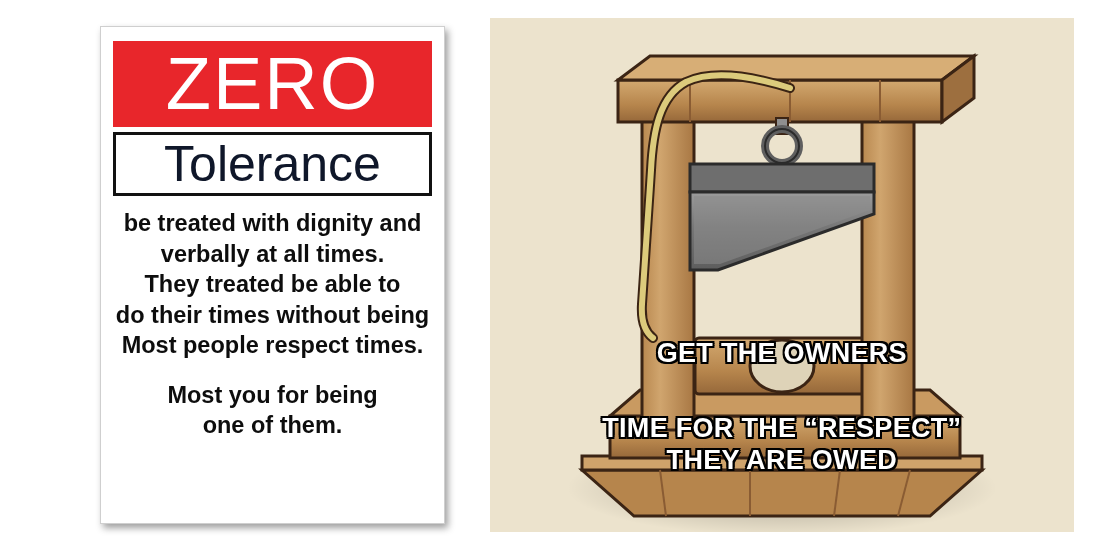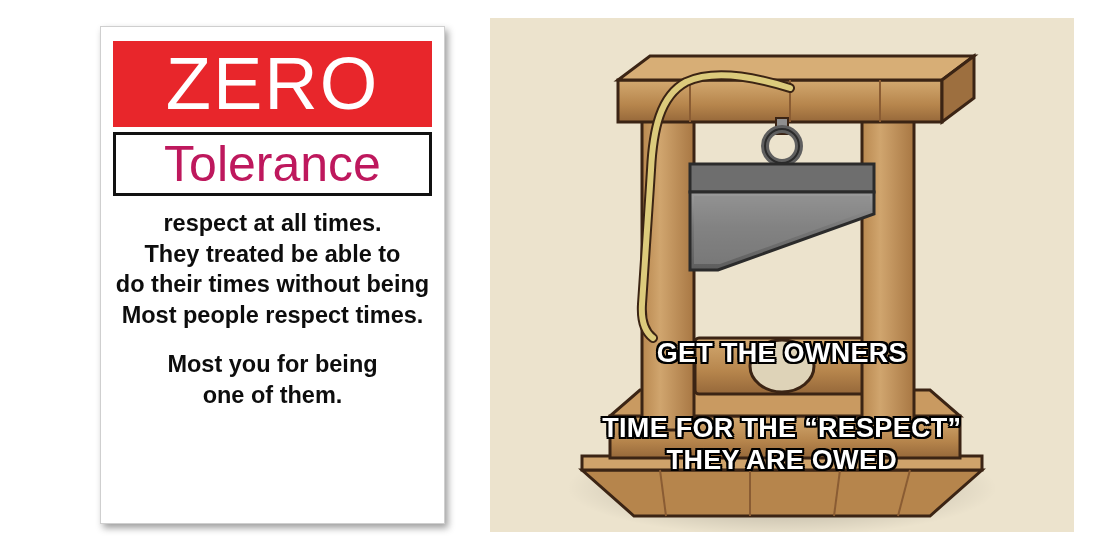--- a/index.html
+++ b/index.html
@@ -58,21 +58,21 @@
   }
   .tol-box {
     border: 3px solid #111111;
     height: 64px;
     display: flex;
     align-items: center;
     justify-content: center;
     box-sizing: border-box;
   }
   .tol-box .tol-text {
-    color: #be185d;
+    color: #0f172a;
     font-size: 50px;
     line-height: 1;
     font-weight: 400;
     font-family: "Liberation Sans", sans-serif;
   }
   .poster-body {
     margin-top: 12px;
     text-align: center;
     color: #0d0d0d;
     font-size: 23.5px;
@@ -135,21 +135,22 @@
 
       <div class="zero-bar">
         <span class="zero-text">ZERO</span>
       </div>
 
       <div class="tol-box">
         <span class="tol-text">Tolerance</span>
       </div>
 
       <div class="poster-body">
-        <p>respect at all times.</p>
+        <p>be treated with dignity and</p>
+        <p>verbally at all times.</p>
         <p>They treated be able to</p>
         <p>do their times without being</p>
         <p>Most people respect times.</p>
         <div class="gap"></div>
         <p>Most you for being</p>
         <p>one of them.</p>
       </div>
 
     </div>
   </div>

